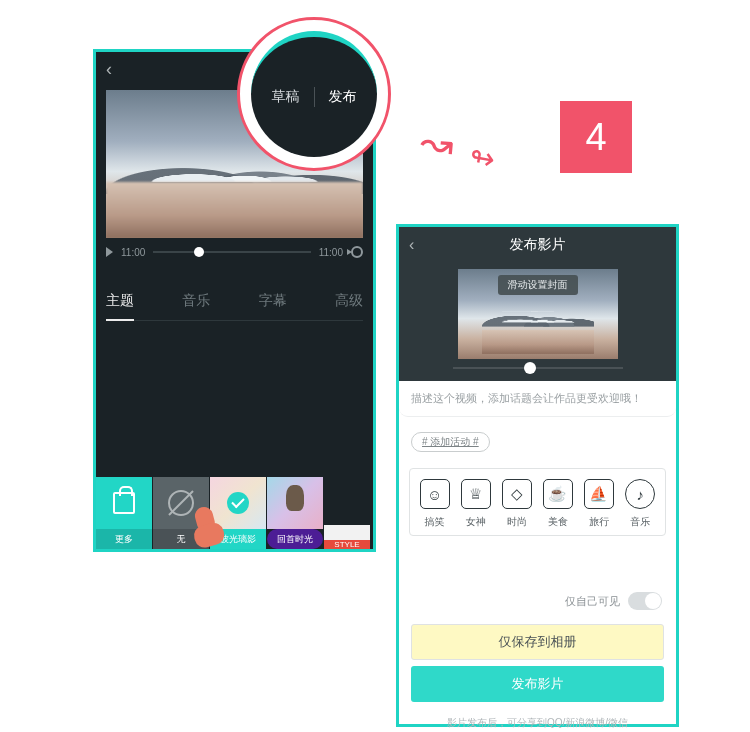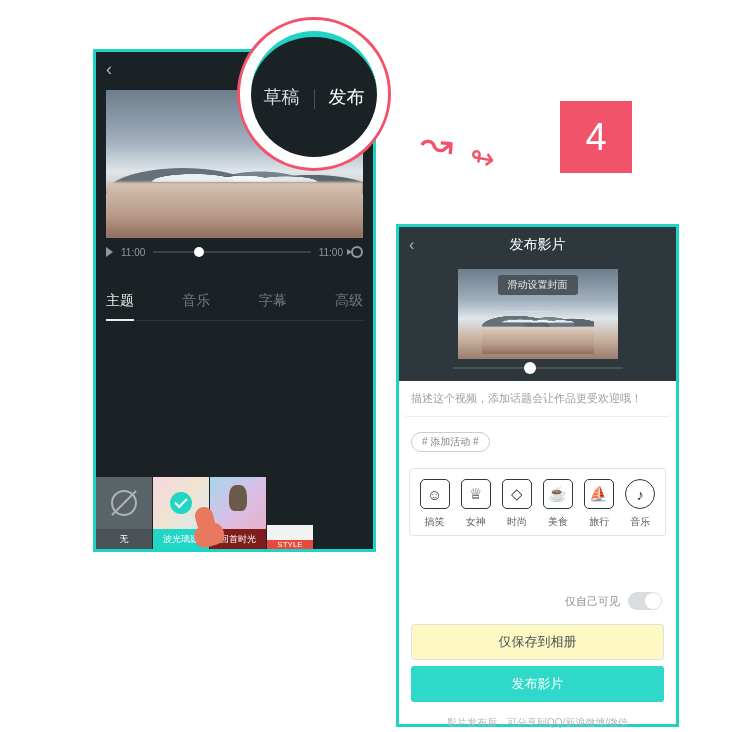--- a/index.html
+++ b/index.html
@@ -80,21 +80,21 @@
   .bag:before{content:"";position:absolute;top:-8px;left:4px;width:10px;height:8px;border:2px solid #fff;border-bottom:none;border-radius:5px 5px 0 0;}
   .th.none .thumb{background:#5a6468;display:flex;align-items:center;justify-content:center;}
   .th.none .lbl{background:#4a5256;}
   .noc{width:26px;height:26px;border:2px solid #aeb4b6;border-radius:50%;position:relative;}
   .noc:after{content:"";position:absolute;left:50%;top:50%;width:2px;height:34px;background:#aeb4b6;transform:translate(-50%,-50%) rotate(45deg);}
   .th.sel .thumb{background:linear-gradient(135deg,#f5d6e0,#f0e4d0,#d7e8f2);display:flex;align-items:center;justify-content:center;}
   .th.sel .lbl{background:#22d6c6;}
   .chk{width:22px;height:22px;border-radius:50%;background:#22d6c6;position:relative;}
   .chk:after{content:"";position:absolute;left:5px;top:6px;width:10px;height:5px;border-left:2px solid #fff;border-bottom:2px solid #fff;transform:rotate(-45deg);}
   .th.t4 .thumb{background:linear-gradient(135deg,#a4d8e8,#d8c0e8,#e8b0c8);}
-  .th.t4 .lbl{background:#7f1d1d;}
+  .th.t4 .lbl{background:#4c1d95;border-radius:10px;}
   .deer{position:absolute;top:8px;left:50%;transform:translateX(-50%);width:18px;height:26px;background:#6b5a4a;border-radius:40% 40% 30% 30%;}
   .th.t5{width:46px;margin-top:48px;}
   .th.t5 .thumb{background:#f2f2f2;}
   .th.t5 .lbl{background:#e64a3c;color:#fff;font-size:8px;}
 
   .finger {
     position:absolute; left:192px; top:506px;
     width:34px;height:42px; transform:rotate(-15deg);
   }
   .finger .tip{width:18px;height:22px;background:#e8795f;border-radius:10px 10px 6px 6px;margin-left:6px;}
@@ -112,21 +112,21 @@
     overflow:hidden;
     z-index:5;
   }
   .callout-inner{
     width:126px;height:126px;border-radius:50%;
     background:#1a2226;
     display:flex;align-items:center;justify-content:center;
     border-top:6px solid #1fd4c4;
     position:relative;
   }
-  .co-txt{display:flex;gap:14px;color:#d9dde0;font-size:18px;align-items:flex-end;}
+  .co-txt{display:flex;gap:14px;color:#d9dde0;font-size:14px;align-items:center;}
   .co-sep{display:block;width:1px;height:20px;background:#4a5256;}
   .co-txt .pub{color:#fff;}
 
   
   .curl{position:absolute;left:420px;top:120px;font-size:40px;color:#f1536a;font-family:cursive;transform:rotate(5deg);}
   .curl2{position:absolute;left:470px;top:140px;font-size:30px;color:#f1536a;font-family:cursive;transform:rotate(10deg);}
   .badge{
     position:absolute; left:560px; top:101px;
     width:72px;height:72px;background:#f1536a;
     display:flex;align-items:center;justify-content:center;
@@ -157,21 +157,21 @@
   .cover-chip{
     position:absolute;top:6px;left:50%;transform:translateX(-50%);
     background:rgba(70,80,84,.92);color:#e8ecee;font-size:10px;
     padding:3px 10px;border-radius:3px;
   }
   .cover-slider{width:170px;height:2px;background:#4a5256;margin-top:8px;position:relative;}
   .cover-dot{position:absolute;left:42%;top:-5px;width:12px;height:12px;border-radius:50%;background:#fff;}
 
   .pub-desc{padding:10px 12px;color:#9aa0a3;font-size:11px;border-bottom:1px solid #eceeef;border-radius:9px;}
   .pub-topic-row{padding:14px 12px 8px 12px;}
-  .topic-chip{display:inline-block;border:1px solid #c9cdce;border-radius:11px;font-size:10px;color:#7c8386;padding:2px 10px;}
+  .topic-chip{display:inline-block;border:1px solid #c9cdce;border-radius:11px;font-size:10px;color:#7c8386;padding:2px 10px;text-decoration:underline;}
 
   .pub-cats{
     margin:8px 10px 0 10px;
     border:1px solid #e0e3e4;border-radius:4px;
     display:flex; padding:10px 4px 6px 4px;
     justify-content:space-around;
   }
   .cat{display:flex;flex-direction:column;align-items:center;gap:6px;width:40px;}
   .cat-ico{width:30px;height:30px;border:1.5px solid #2e383c;border-radius:5px;display:flex;align-items:center;justify-content:center;color:#2e383c;font-size:15px;}
   .cat-ico.round{border-radius:50%;}
@@ -213,20 +213,26 @@
   </div>
 
   <div class="ed-tabs">
     <span class="on">主题</span>
     <span>音乐</span>
     <span>字幕</span>
     <span>高级</span>
   </div>
 
   <div class="ed-themes">
+    <div class="th more">
+      <div class="thumb">
+          <span class="bag"></span>
+        </div>
+      <div class="lbl">更多</div>
+    </div>
     <div class="th none">
       <div class="thumb">
           <span class="noc"></span>
         </div>
       <div class="lbl">无</div>
     </div>
     <div class="th sel">
       <div class="thumb">
           <span class="chk"></span>
         </div>

